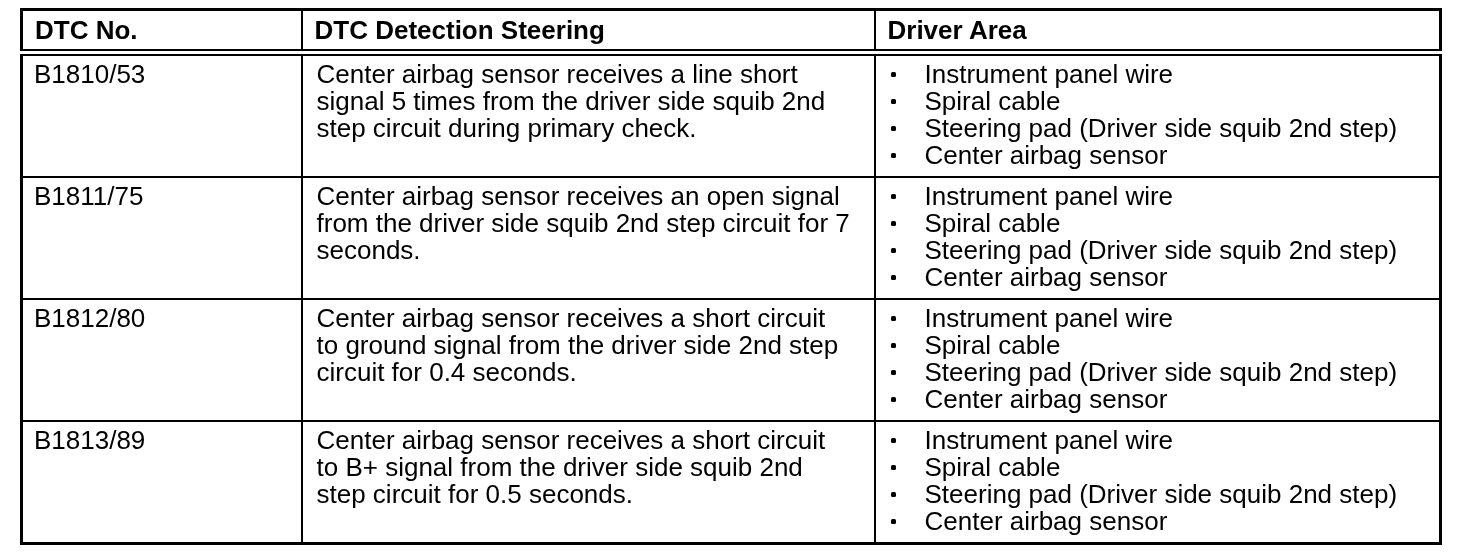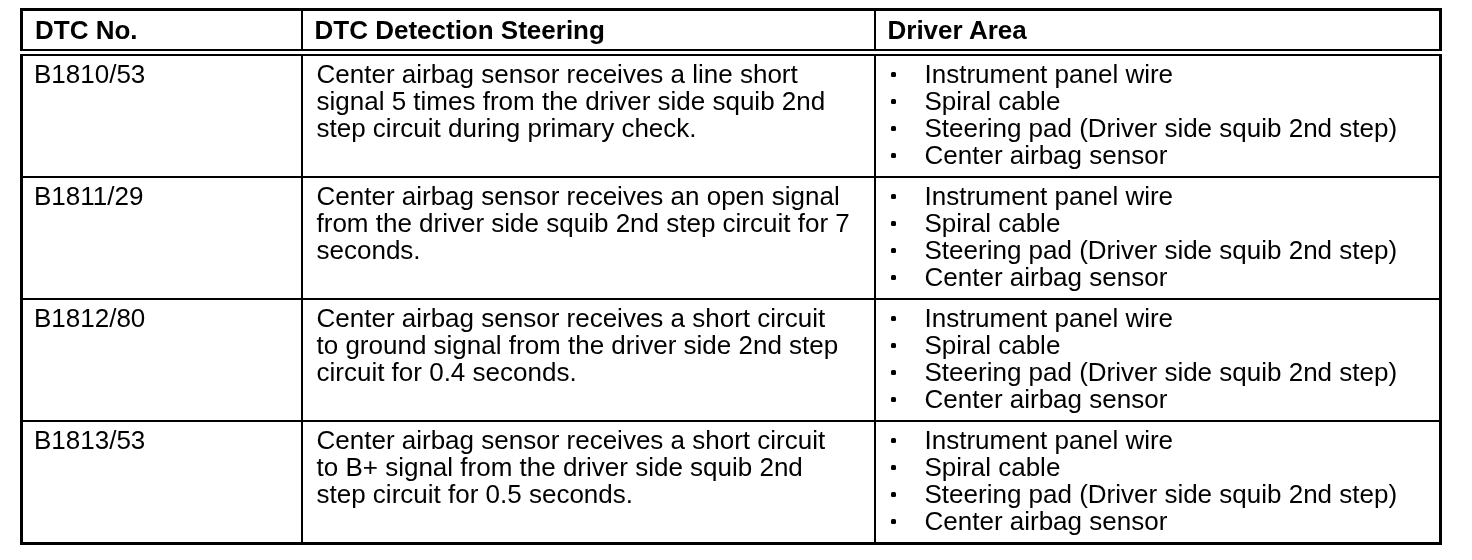--- a/index.html
+++ b/index.html
@@ -100,21 +100,21 @@
             <ul class="bullets">
               <li>Instrument panel wire</li>
               <li>Spiral cable</li>
               <li>Steering pad (Driver side squib 2nd step)</li>
               <li>Center airbag sensor</li>
             </ul>
           </td>
         </tr>
 
         <tr>
-          <td class="c1">B1811/29</td>
+          <td class="c1">B1811/75</td>
           <td class="c2">Center airbag sensor receives an open signal from the driver side squib 2nd step circuit for 7 seconds.</td>
           <td class="c3">
             <ul class="bullets">
               <li>Instrument panel wire</li>
               <li>Spiral cable</li>
               <li>Steering pad (Driver side squib 2nd step)</li>
               <li>Center airbag sensor</li>
             </ul>
           </td>
         </tr>
@@ -126,21 +126,21 @@
             <ul class="bullets">
               <li>Instrument panel wire</li>
               <li>Spiral cable</li>
               <li>Steering pad (Driver side squib 2nd step)</li>
               <li>Center airbag sensor</li>
             </ul>
           </td>
         </tr>
 
         <tr>
-          <td class="c1">B1813/53</td>
+          <td class="c1">B1813/89</td>
           <td class="c2">Center airbag sensor receives a short circuit to B+ signal from the driver side squib 2nd step circuit for 0.5 seconds.</td>
           <td class="c3">
             <ul class="bullets">
               <li>Instrument panel wire</li>
               <li>Spiral cable</li>
               <li>Steering pad (Driver side squib 2nd step)</li>
               <li>Center airbag sensor</li>
             </ul>
           </td>
         </tr>

